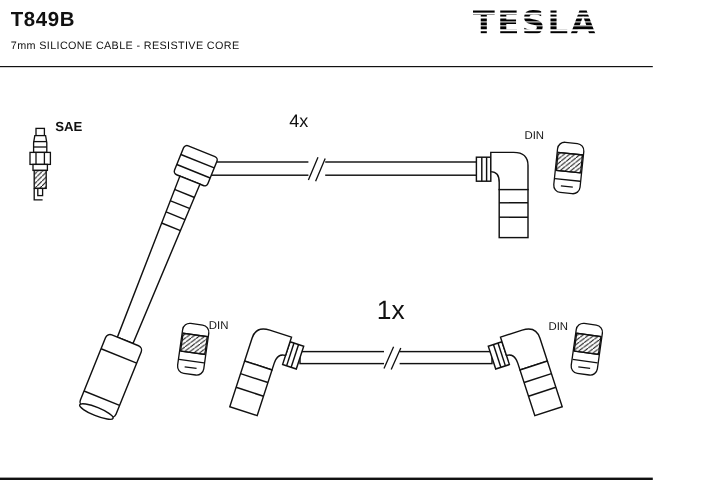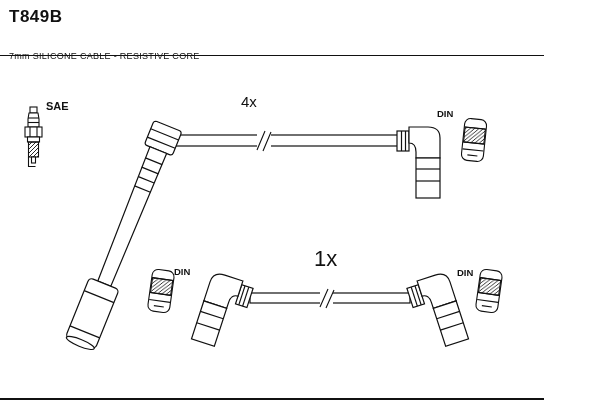--- a/index.html
+++ b/index.html
@@ -2,34 +2,34 @@
 <html><head>
 <meta charset="utf-8">
 <style>
   html,body{margin:0;padding:0;background:#fff;}
   .page{
     position:relative;width:544px;height:400px;background:#fff;overflow:hidden;
     font-family:"Liberation Sans",sans-serif;color:#111;
   }
   .abs{position:absolute;}
   .part-number{left:9px;top:7px;font-size:17px;font-weight:bold;letter-spacing:.5px;}
-  .description{left:9px;top:51px;font-size:9px;letter-spacing:.3px;}
+  .description{left:9px;top:33px;font-size:9px;letter-spacing:.3px;}
   .logo{
     left:394px;top:4px;font-size:27px;font-weight:bold;letter-spacing:2px;
     font-family:"DejaVu Sans","Liberation Sans",sans-serif;
     background:repeating-linear-gradient(0deg,#000 0px,#000 2.2px,#fff 2.2px,#fff 3.5px);
     -webkit-background-clip:text;background-clip:text;color:transparent;
   }
   .rule{left:0;top:55px;width:600px;height:0;border-top:1.6px solid #111;}
   .bottom-line{left:0;top:398px;width:600px;height:1.5px;background:#111;}
   .label{white-space:nowrap;}
   .sae-label{left:46px;top:100px;font-size:11px;font-weight:bold;}
   .main-qty{left:241px;top:93px;font-size:15px;}
   .single-qty{left:314px;top:246px;font-size:22px;}
-  .din{font-size:9.5px;font-weight:bold;}
+  .din{font-size:9.5px;font-weight:normal;}
   .din-main{left:437px;top:108px;}
   .din-left{left:174px;top:266px;}
   .din-right{left:457px;top:267px;}
   svg{position:absolute;left:0;top:0;}
 </style>
 </head>
 <body>
 
 <div class="page">
 
@@ -115,20 +115,21 @@
 
       <use href="#elbow" transform="translate(410,298) rotate(-18)"></use>
 
       <use href="#terminal" transform="translate(150,270) rotate(8,11,21)"></use>
       <use href="#terminal" transform="translate(478,270) rotate(8,11,21)"></use>
     </g>
   </svg>
 
   <div class="abs part-number">T849B</div>
   <div class="abs description">7mm SILICONE CABLE - RESISTIVE CORE</div>
+  <div class="abs logo">TESLA</div>
   <div class="abs rule"></div>
 
   <div class="abs label sae-label">SAE</div>
   <div class="abs label main-qty">4x</div>
   <div class="abs label din din-main">DIN</div>
   <div class="abs label single-qty">1x</div>
   <div class="abs label din din-left">DIN</div>
   <div class="abs label din din-right">DIN</div>
 
   <div class="abs bottom-line"></div>

